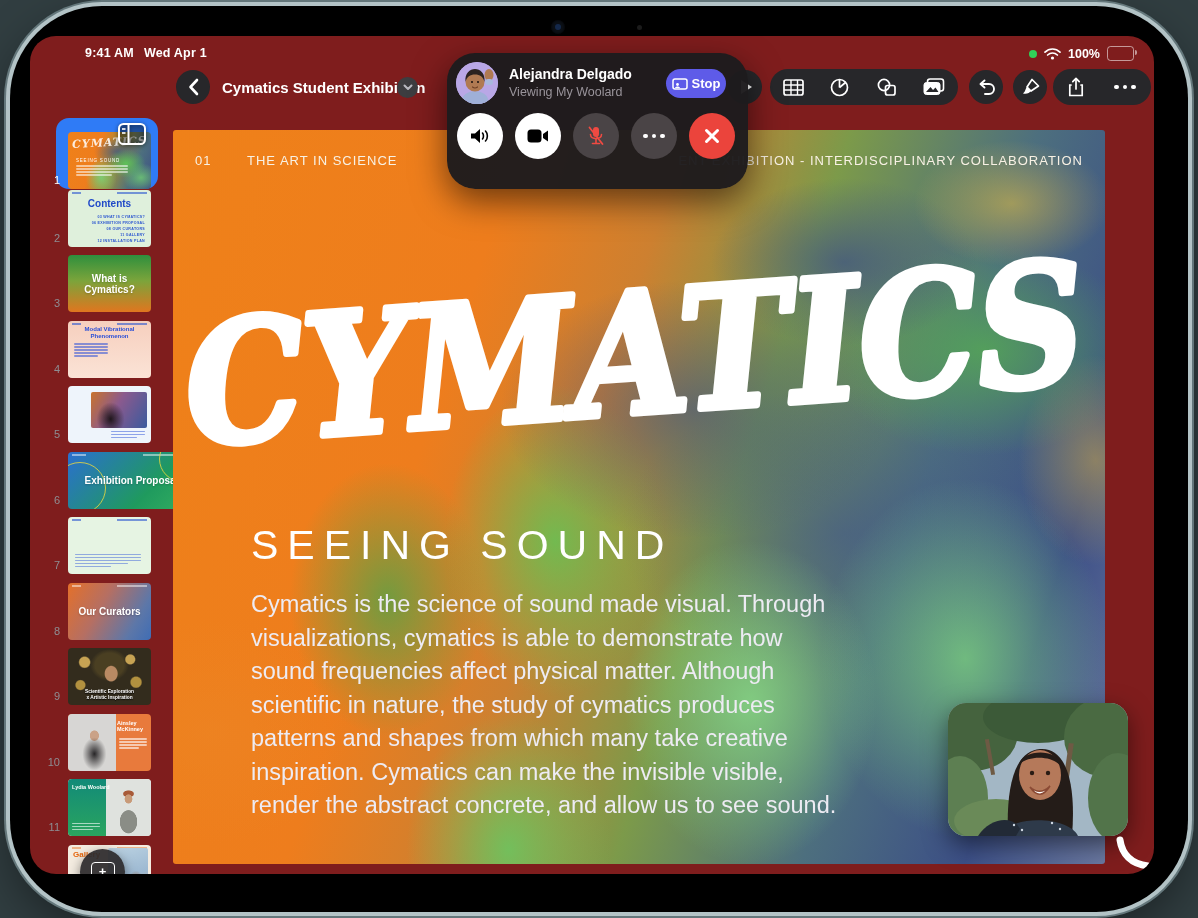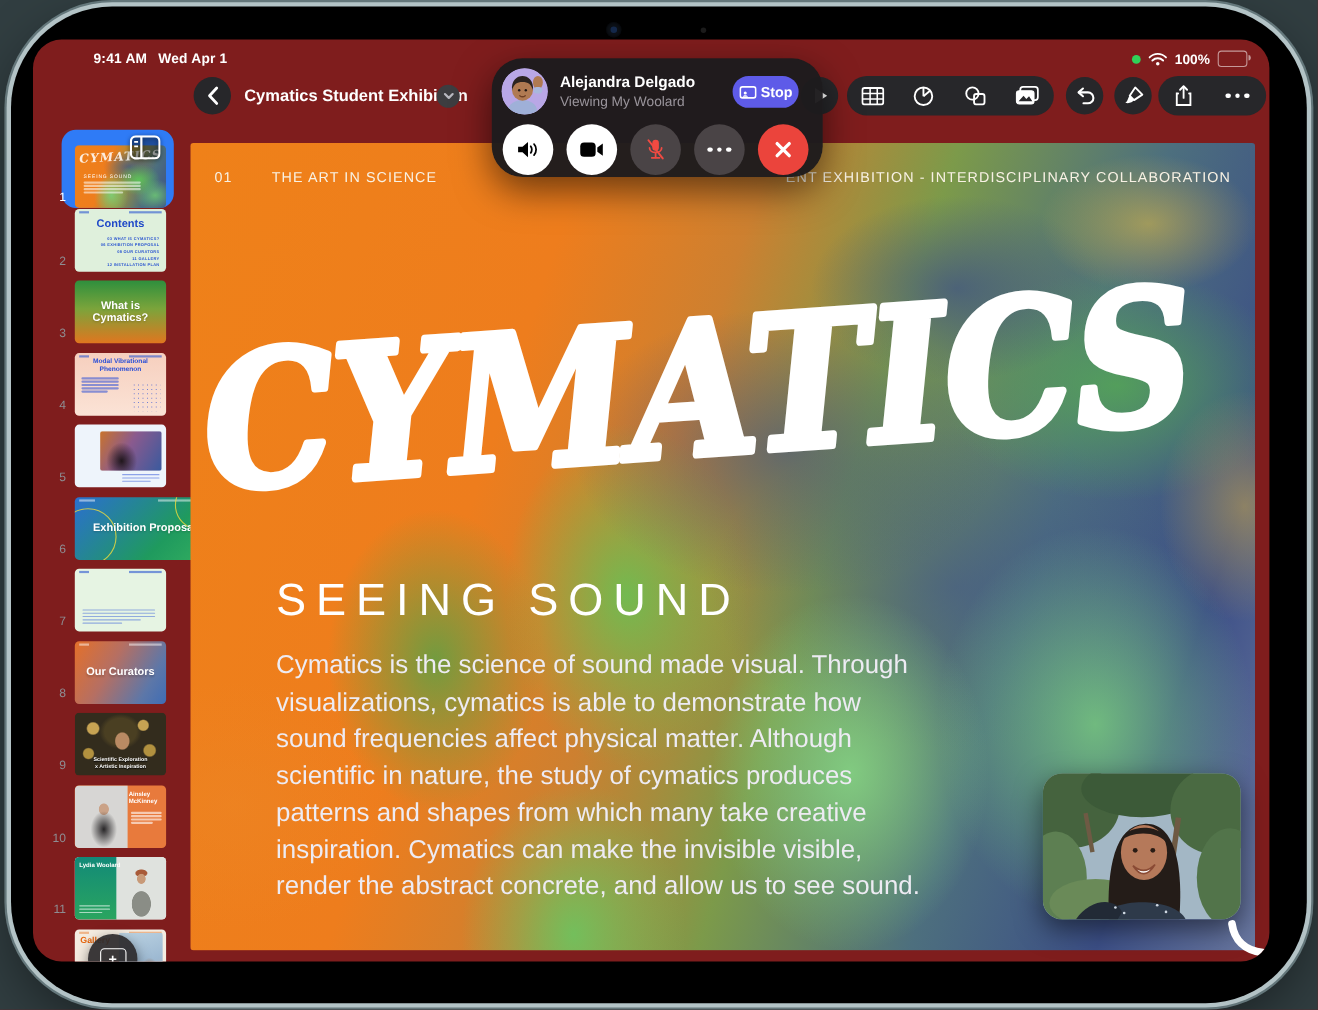--- a/index.html
+++ b/index.html
@@ -129,31 +129,30 @@
       radial-gradient(230px 150px at 87% 30%,rgba(86,175,80,.75),transparent 70%),
       radial-gradient(270px 180px at 56% 38%,rgba(60,79,134,.6),transparent 72%),
       radial-gradient(170px 240px at 41% 56%,rgba(92,200,88,.8),transparent 65%),
       radial-gradient(150px 210px at 23% 64%,rgba(74,165,74,.75),transparent 65%),
       radial-gradient(210px 270px at 62% 78%,rgba(133,212,133,.88),transparent 60%),
       radial-gradient(240px 300px at 85% 72%,rgba(122,206,126,.82),transparent 60%),
       radial-gradient(170px 230px at 36% 98%,rgba(104,200,98,.85),transparent 60%),
       radial-gradient(320px 210px at 72% 55%,rgba(64,82,140,.55),transparent 70%),
       radial-gradient(200px 160px at 4% 82%,rgba(236,134,38,.5),transparent 70%),
       linear-gradient(108deg,#ef8119 0%,#ee7d1d 30%,#cd8030 44%,#7c9a4a 58%,#4d6f7e 74%,#3c4f86 88%,#6a78a0 100%);
-    padding-left: 36px;
   }
   .sl-header{position:absolute;top:23px;left:0;width:100%;color:#f8f1e4;font-size:13px;letter-spacing:1px;}
   .sl-num{position:absolute;left:22px;top:0;}
   .sl-left{position:absolute;left:74px;top:0;}
   .sl-right{position:absolute;right:22px;top:0;text-align:right;}
   .script-wrap{position:absolute;left:-8px;top:58px;width:948px;height:340px;}
   .sl-heading{position:absolute;left:78px;top:392px;color:#fff;font-size:41px;font-weight:400;letter-spacing:9px;}
   .sl-body{position:absolute;left:78px;top:458px;width:600px;color:#edebf3;font-size:23.5px;line-height:33.5px;}
   
-  .ft{position:absolute;left:417px;top:17px;width:301px;height:108px;border-radius:28px;
+  .ft{position:absolute;left:417px;top:17px;width:301px;height:136px;border-radius:28px;
     background:rgba(29,27,29,.97);box-shadow:0 12px 34px rgba(0,0,0,.55);z-index:50;}
   .ft .avatar{position:absolute;left:9px;top:9px;width:42px;height:42px;border-radius:50%;overflow:hidden;background:#b9a7e6;}
   .ft .nm{position:absolute;left:62px;top:13px;color:#fff;font-size:14px;font-weight:700;}
   .ft .sub{position:absolute;left:62px;top:32px;color:#99949b;font-size:12.5px;}
   .ft .stop{position:absolute;left:219px;top:16px;width:60px;height:29px;border-radius:15px;background:#5e5be8;
     display:flex;align-items:center;justify-content:center;gap:4px;color:#fff;font-size:13px;font-weight:700;}
   .ft-ctrl{position:absolute;top:60px;width:46px;height:46px;border-radius:50%;display:flex;align-items:center;justify-content:center;}
   .ft-white{background:#fff;color:#000;}
   .ft-dark{background:#4a4446;color:#fff;}
   .ft-red{background:#eb443c;color:#fff;}

